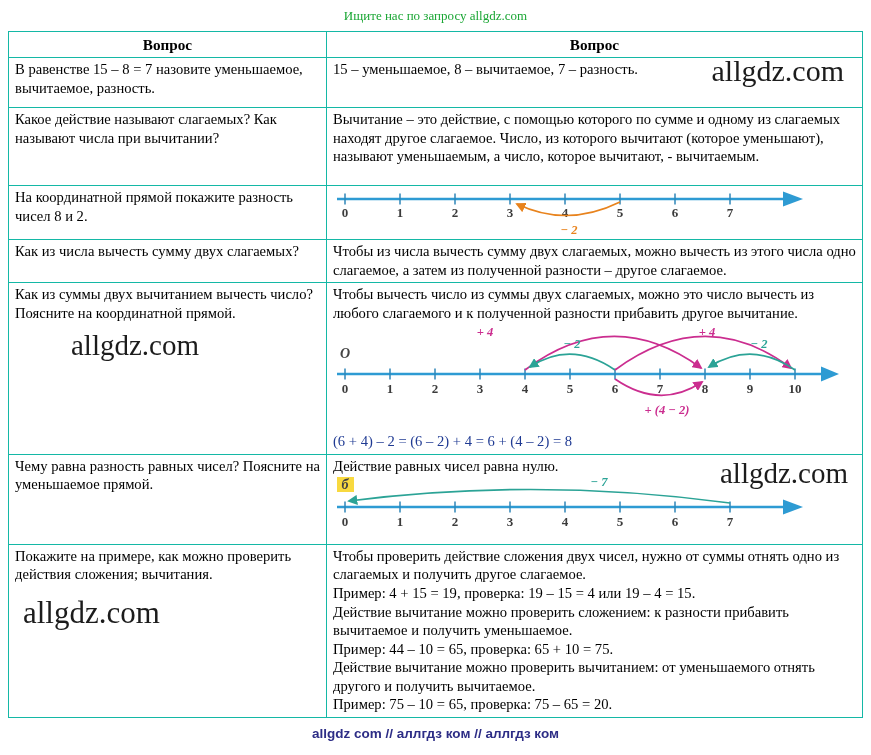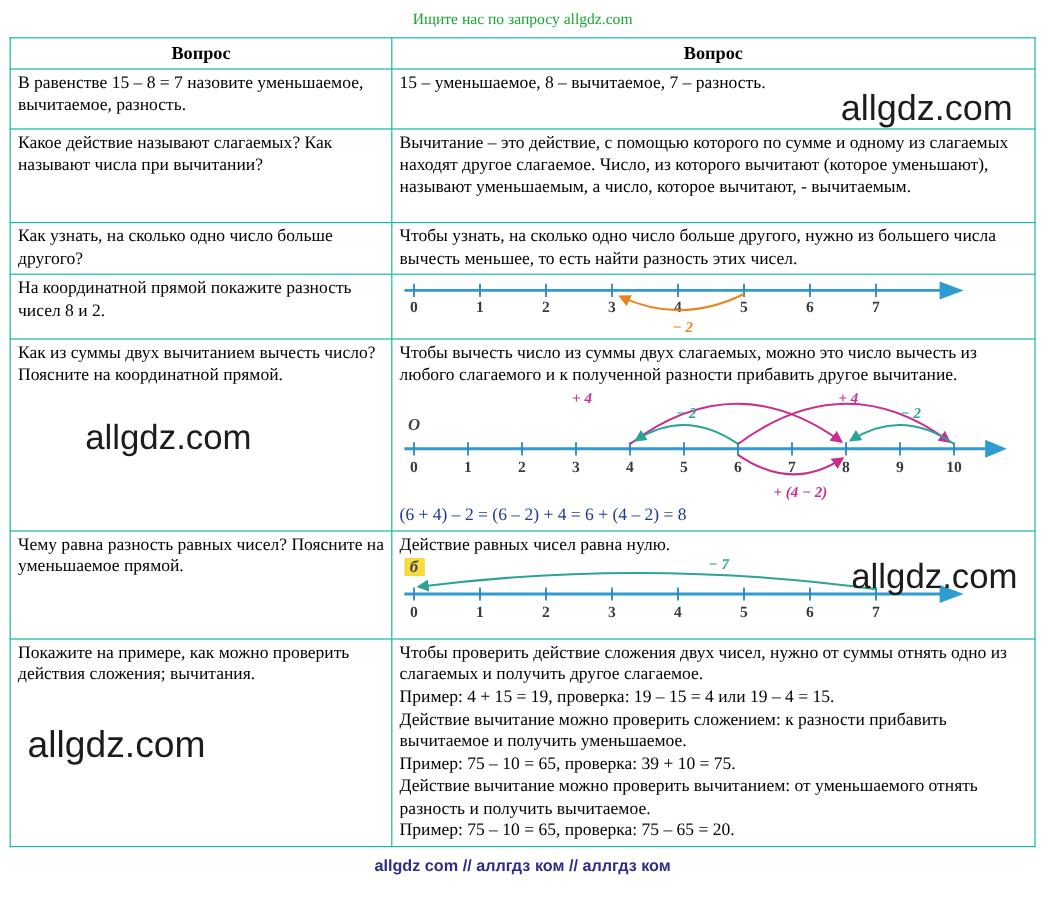--- a/index.html
+++ b/index.html
@@ -14,29 +14,29 @@
   table.qa { border-collapse:collapse; margin:0 auto; width:855px; table-layout:fixed; }
   .qa th, .qa td {
     border:1px solid #14b8a6; vertical-align:top;
     padding:2px 6px 3px; font-size:14.6px; line-height:1.27; text-align:left;
   }
   .qa th { text-align:center; font-weight:bold; font-size:15.2px; padding:3px; }
   .qa td { position:relative; }
   col.qcol { width:318px; }
 
   .watermark {
-    position:absolute; color:#1c1c1c; font-family:Liberation Sans, sans-serif;
-    font-weight:500; white-space:nowrap; pointer-events:none;margin-top:20px;
+    position:absolute; color:#1c1c1c; font-family:Liberation Serif, serif;
+    font-weight:500; white-space:nowrap; pointer-events:none;
   }
   .wm-r1 { top:-6px; right:18px; font-size:30px; }
   .wm-r6q { top:44px; left:62px; font-size:29px; }
   .wm-r7a { top:0px;  right:14px; font-size:29px; }
   .wm-r8q { top:48px; left:14px; font-size:31px; }
 
-  .eq { color:#1f3a93; font-size:14.6px; margin-top:2px; }
+  .eq { color:#1f3a93; font-size:14.6px; margin-top:14px; }
 
   svg.numline { display:block; margin-left:2px; }
   .axis { stroke:#2e9bd3; stroke-width:2.4; }
   .tick { stroke:#2e86b8; stroke-width:1.5; }
   .tick-label { font-family:"Liberation Serif", serif; font-weight:bold; font-size:13px; fill:#3b3b3b; }
   .arc { fill:none; stroke-width:1.7; }
   .lbl { font-family:"Liberation Serif", serif; font-style:italic; font-weight:bold; font-size:12.5px; }
   .origin { font-family:"Liberation Serif", serif; font-style:italic; font-weight:bold; font-size:14px; fill:#444; }
 
   .footer {
@@ -73,28 +73,20 @@
 
   <tr style="height:78px">
     <td>
       <div>Какое действие называют слагаемых? Как называют числа при вычитании?</div>
     </td>
     <td>
       <div>Вычитание – это действие, с помощью которого по сумме и одному из слагаемых находят другое слагаемое. Число, из которого вычитают (которое уменьшают), называют уменьшаемым, а число, которое вычитают, - вычитаемым.</div>
     </td>
   </tr>
 
-  <tr style="height:40px">
-    <td>
-      <div>Как узнать, на сколько одно число больше другого?</div>
-    </td>
-    <td>
-      <div>Чтобы узнать, на сколько одно число больше другого, нужно из большего числа вычесть меньшее, то есть найти разность этих чисел.</div>
-    </td>
-  </tr>
 
   <tr style="height:50px">
     <td>
       <div>На координатной прямой покажите разность чисел 8 и 2.</div>
     </td>
     <td>
       <svg class="numline" width="470" height="48" viewBox="0 0 470 48">
         <defs>
           <marker id="ar-o" viewBox="0 0 8 8" refX="6.5" refY="4" markerWidth="6" markerHeight="6" orient="auto">
             <path d="M0,0 L8,4 L0,8 Z" fill="#e8831d"></path>
@@ -119,20 +111,28 @@
               <text x="340" y="29" text-anchor="middle" class="tick-label">6</text>
               <line x1="395" x2="395" y1="5.5" y2="16.5" class="tick"></line>
               <text x="395" y="29" text-anchor="middle" class="tick-label">7</text>
             </g>
         <path class="arc" stroke="#e8831d" d="M 285 14 Q 232 40 182 16" marker-end="url(#ar-o)"></path>
         <text class="lbl" fill="#e8831d" x="234" y="46" text-anchor="middle">− 2</text>
       </svg>
     </td>
   </tr>
 
+  <tr style="height:38px">
+    <td>
+      <div>Как из числа вычесть сумму двух слагаемых?</div>
+    </td>
+    <td>
+      <div>Чтобы из числа вычесть сумму двух слагаемых, можно вычесть из этого числа одно слагаемое, а затем из полученной разности – другое слагаемое.</div>
+    </td>
+  </tr>
 
   <tr style="height:152px">
     <td>
       <div>Как из суммы двух вычитанием вычесть число? Поясните на координатной прямой.</div>
       <span class="watermark wm-r6q">allgdz.com</span>
     </td>
     <td>
       <div>Чтобы вычесть число из суммы двух слагаемых, можно это число вычесть из любого слагаемого и к полученной разности прибавить другое вычитание.</div>
       <svg class="numline" width="505" height="96" viewBox="0 0 505 96">
         <defs>
@@ -228,21 +228,21 @@
 
   <tr style="height:165px">
     <td>
       <div>Покажите на примере, как можно проверить действия сложения; вычитания.</div>
       <span class="watermark wm-r8q">allgdz.com</span>
     </td>
     <td>
       <div>Чтобы проверить действие сложения двух чисел, нужно от суммы отнять одно из слагаемых и получить другое слагаемое.</div>
       <div>Пример: 4 + 15 = 19, проверка: 19 – 15 = 4 или 19 – 4 = 15.</div>
       <div>Действие вычитание можно проверить сложением: к разности прибавить вычитаемое и получить уменьшаемое.</div>
-      <div>Пример: 75 – 10 = 65, проверка: 39 + 10 = 75.</div>
-      <div>Действие вычитание можно проверить вычитанием: от уменьшаемого отнять разность и получить вычитаемое.</div>
+      <div>Пример: 44 – 10 = 65, проверка: 65 + 10 = 75.</div>
+      <div>Действие вычитание можно проверить вычитанием: от уменьшаемого отнять другого и получить вычитаемое.</div>
       <div>Пример: 75 – 10 = 65, проверка: 75 – 65 = 20.</div>
     </td>
   </tr>
 </tbody>
   </table>
 
 <div class="footer">allgdz com  //  аллгдз ком  //  аллгдз ком</div>
 
 </body></html>

